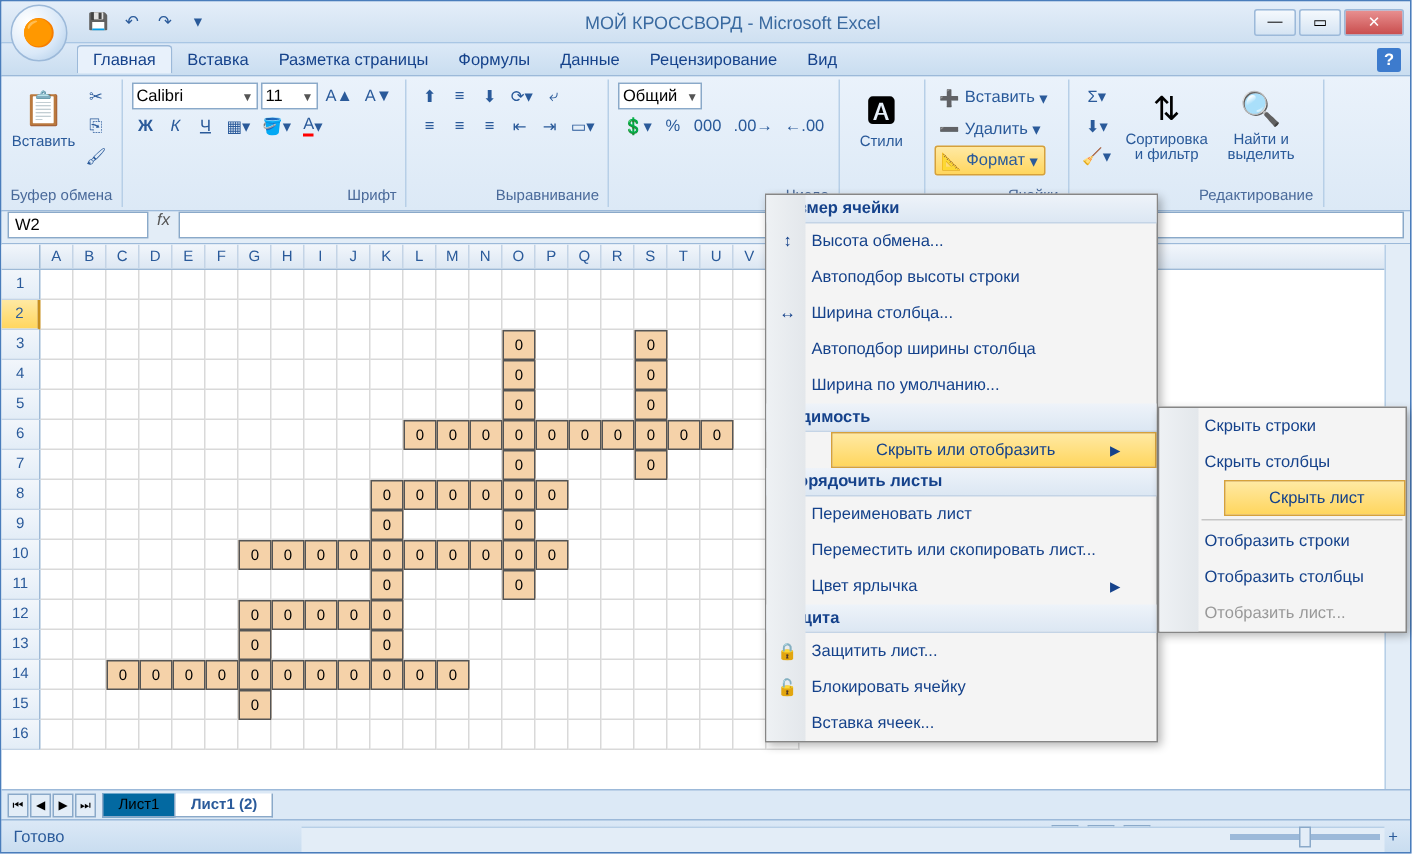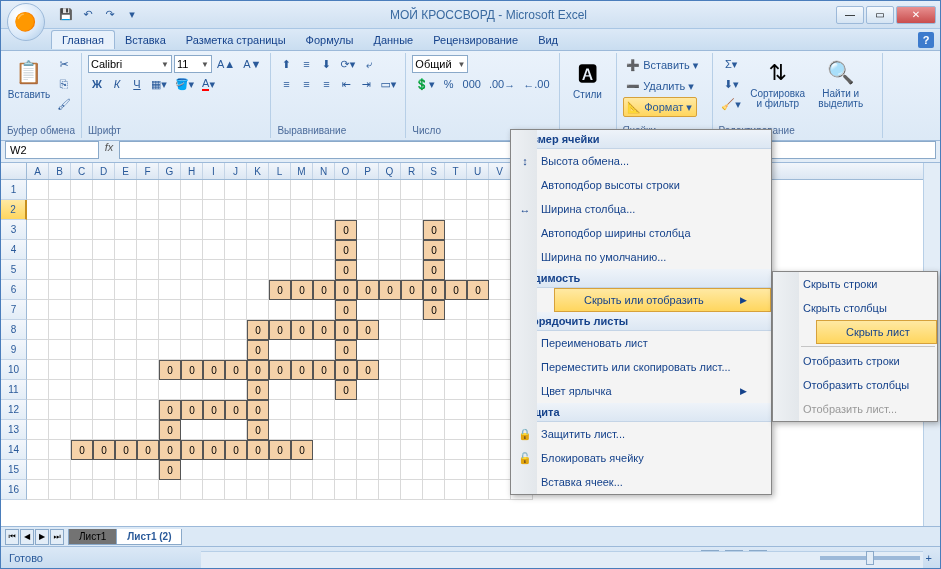--- a/index.html
+++ b/index.html
@@ -13,21 +13,21 @@
 .win-controls { display:flex; gap:2px; margin-right:4px; }
 .win-btn { width:28px; height:18px; background:linear-gradient(#f5f9fd,#d5e4f3); border:1px solid #9cb9d9; border-radius:2px; display:flex; align-items:center; justify-content:center; font-size:10px; }
 .win-btn.close { background:linear-gradient(#e89090,#c94d4d); color:#fff; width:40px; }
 .tabs-row { height:22px; display:flex; align-items:center; padding-left:50px; background:linear-gradient(#dce9f7,#c9ddf0); border-bottom:1px solid #9cb9d9; }
 .tab { padding:3px 10px; color:#15428b; cursor:pointer; }
 .tab.active { background:#e8f1fb; border:1px solid #9cb9d9; border-bottom:none; border-radius:3px 3px 0 0; }
 .help-btn { margin-left:auto; margin-right:6px; width:16px; height:16px; background:#3d7bcd; color:#fff; border-radius:2px; display:flex; align-items:center; justify-content:center; font-weight:bold; }
 .ribbon { height:90px; background:linear-gradient(#eaf2fb,#dce9f6); border-bottom:1px solid #9cb9d9; display:flex; padding:2px 0; }
 .group { border-right:1px solid #b7cfe7; padding:2px 6px 0 6px; display:flex; flex-direction:column; }
 .group-body { flex:1; display:flex; gap:3px; align-items:flex-start; }
-.group-label { text-align:left; color:#4a6a9a; font-size:10px; padding:2px 0; position:relative; }
+.group-label { text-align:right; color:#4a6a9a; font-size:10px; padding:2px 0; position:relative; }
 .big-btn { display:flex; flex-direction:column; align-items:center; width:44px; padding:2px; }
 .big-btn .ico { width:32px; height:32px; display:flex; align-items:center; justify-content:center; font-size:22px; }
 .big-btn .lbl { font-size:10px; color:#2a5a9a; text-align:center; }
 .ctrl-col { display:flex; flex-direction:column; gap:2px; }
 .ctrl-row { display:flex; gap:2px; align-items:center; }
 .sm-btn { min-width:18px; height:18px; border:1px solid transparent; display:flex; align-items:center; justify-content:center; color:#2a5a9a; padding:0 2px; }
 .combo { height:18px; border:1px solid #8aa9c9; background:#fff; display:flex; align-items:center; padding:0 2px; font-size:10px; }
 .combo .arrow { margin-left:auto; font-size:8px; color:#555; }
 .mid-btn { height:20px; display:flex; align-items:center; gap:3px; color:#2a5a9a; padding:0 4px; }
 .mid-btn.active { background:linear-gradient(#ffe9a3,#ffd65e); border:1px solid #d6a13b; border-radius:2px; }
@@ -41,21 +41,21 @@
 .col-h { width:22px; text-align:center; border-right:1px solid #c4d4e6; font-size:10px; color:#2a5a9a; line-height:17px; }
 .rows { position:relative; }
 .row-line { display:flex; height:20px; }
 .row-h { width:26px; text-align:center; border-right:1px solid #9db9d6; border-bottom:1px solid #c4d4e6; background:linear-gradient(#f2f6fb,#e3edf7); font-size:10px; color:#2a5a9a; line-height:20px; }
 .row-h.sel { background:linear-gradient(#ffe9a3,#ffd65e); border-right:2px solid #c78f1e; }
 .cell { width:22px; height:20px; border-right:1px solid #d9d9d9; border-bottom:1px solid #d9d9d9; text-align:center; line-height:20px; font-size:10px; }
 .cell.fill { background:#f5d2a9; border:1px solid #555; }
 .sheet-tabs { height:20px; background:#dce9f6; display:flex; align-items:center; border-top:1px solid #9cb9d9; }
 .nav-btns { display:flex; gap:1px; margin:0 4px; }
 .nav-btn { width:14px; height:16px; background:#e3edf7; border:1px solid #8aa9c9; font-size:8px; display:flex; align-items:center; justify-content:center; }
-.sheet-tab { padding:2px 10px; background:#737373; border:1px solid #8aa9c9; border-top:none; margin-right:-1px; font-size:10px; }
+.sheet-tab { padding:2px 10px; background:#0369a1; border:1px solid #8aa9c9; border-top:none; margin-right:-1px; font-size:10px; }
 .sheet-tab.active { background:#fff; color:#2a5a9a; font-weight:bold; }
 .status-bar { height:22px; background:linear-gradient(#dbe8f6,#c9ddf0); display:flex; align-items:center; padding:0 8px; border-top:1px solid #9cb9d9; color:#2a5a9a; }
 .status-bar .zoom { margin-left:auto; display:flex; align-items:center; gap:6px; }
 .view-btn { width:18px; height:16px; border:1px solid #8aa9c9; background:#e3edf7; }
 .slider { width:100px; height:4px; background:#9cb9d9; position:relative; }
 .slider .thumb { position:absolute; width:8px; height:14px; background:#e3edf7; border:1px solid #8aa9c9; top:-5px; left:46px; }
 
 .menu { position:absolute; background:#f4f4f4; border:1px solid #868686; box-shadow:2px 2px 6px rgba(0,0,0,0.3); z-index:20; }
 .menu-section { padding:3px 8px; background:linear-gradient(#eef3f9,#dce7f3); color:#15428b; font-weight:bold; border-bottom:1px solid #c4d4e6; }
 .menu-item { height:24px; display:flex; align-items:center; padding:0 24px 0 30px; color:#15428b; position:relative; cursor:pointer; white-space:nowrap; }

